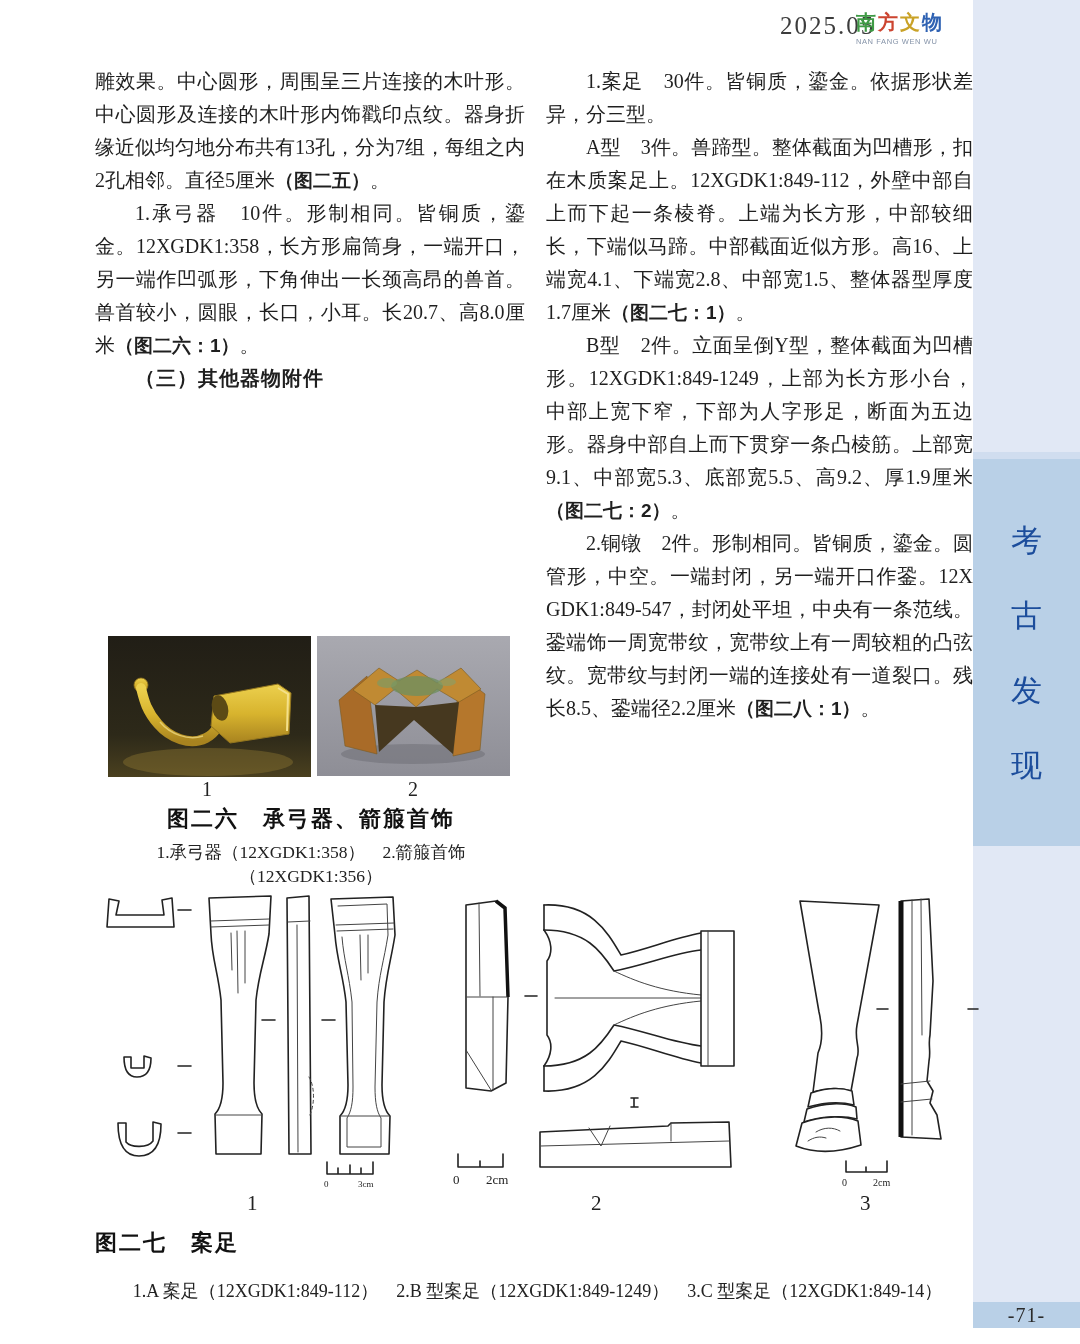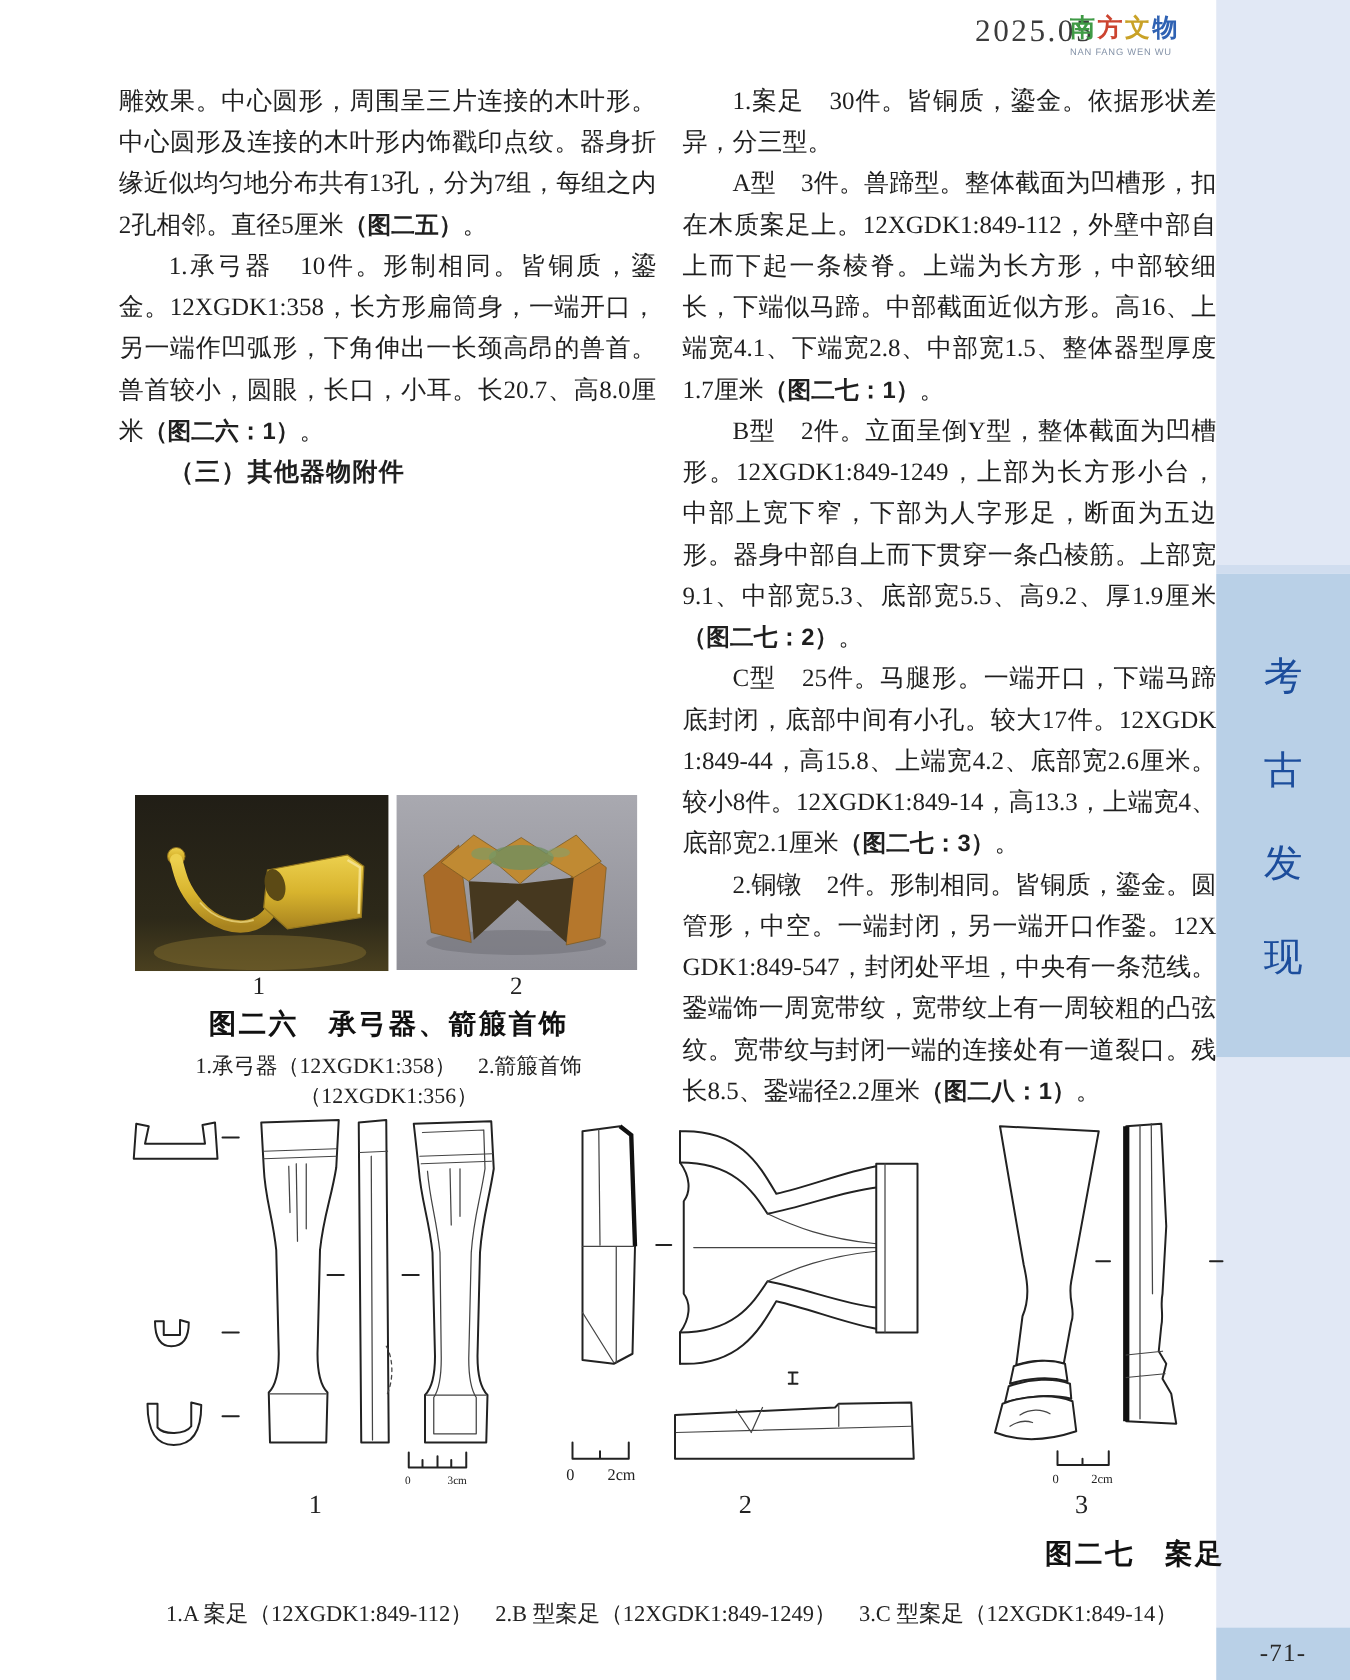--- a/index.html
+++ b/index.html
@@ -6,21 +6,21 @@
   .page{position:relative;width:1080px;height:1344px;background:#ffffff;overflow:hidden;
         font-family:"Liberation Serif","DejaVu Serif",serif;color:#1f1f1f;}
 
   
   .sb-top{position:absolute;right:0;top:0;width:107px;height:452px;background:#e1e8f5;}
   .sb-sep{position:absolute;right:0;top:452px;width:107px;height:7px;background:#d0ddef;}
   .sb-mid{position:absolute;right:0;top:459px;width:107px;height:387px;background:#b9d0e7;
           display:flex;flex-direction:column;align-items:center;justify-content:center;gap:44px;}
   .sb-low{position:absolute;right:0;top:846px;width:107px;height:456px;background:#e1e8f5;}
   .vchar{font-size:31px;line-height:31px;color:#1c4d9c;font-weight:500;}
-  .pagenum-band{position:absolute;right:0;top:1302px;width:107px;height:42px;background:#b9d0e7;
+  .pagenum-band{position:absolute;right:0;top:1302px;width:107px;height:26px;background:#b9d0e7;
           display:flex;align-items:center;justify-content:center;font-size:20px;color:#2a2a2a;letter-spacing:1px;}
 
   
   .issue{position:absolute;left:780px;top:12px;font-size:25px;letter-spacing:2px;color:#3c3c3c;}
   .logo{position:absolute;left:856px;top:9px;width:124px;text-align:left;}
   .logo-chars span{font-size:20px;font-weight:700;letter-spacing:2px;font-family:"Liberation Serif","DejaVu Serif",serif;}
   .logo-sub{font-size:7.5px;color:#8593a8;letter-spacing:0.6px;margin-top:1px;font-family:"Liberation Sans","DejaVu Sans",sans-serif;}
 
   
   .col{position:absolute;top:65px;width:430px;font-size:20px;line-height:33px;
@@ -40,21 +40,21 @@
   .photo2{left:222px;width:193px;height:140px;}
   .photo-label{position:absolute;top:142px;width:20px;text-align:center;font-size:20px;color:#222;}
   .pl1{left:102px;} .pl2{left:308px;}
   .fig-caption{position:absolute;top:168px;width:100%;text-align:center;
        font-family:"Liberation Sans","DejaVu Sans",sans-serif;font-weight:700;font-size:22px;letter-spacing:2px;color:#111;}
   .fig-subcaption{position:absolute;top:204px;width:100%;text-align:center;font-size:17.5px;color:#222;}
 
   
   .fig27{position:absolute;left:95px;top:885px;width:885px;}
   .fig27 svg{position:absolute;left:5px;top:0;}
-  .fig27-caption{position:absolute;top:343px;width:100%;text-align:right;
+  .fig27-caption{position:absolute;top:343px;width:100%;text-align:left;
        font-family:"Liberation Sans","DejaVu Sans",sans-serif;font-weight:700;font-size:22px;letter-spacing:2px;color:#111;}
   .fig27-subcaption{position:absolute;top:394px;width:100%;text-align:center;font-size:18px;color:#222;}
 
   .ln{stroke:#222;fill:none;stroke-width:1.6;stroke-linejoin:round;stroke-linecap:round;}
   .thin{stroke:#444;stroke-width:1;}
   .wht{fill:#ffffff;}
   .svgtxt{font-family:"Liberation Serif","DejaVu Serif",serif;fill:#222;}
 </style>
 </head>
 <body>
@@ -82,21 +82,20 @@
 
   <div class="col col-left">
       <div class="para noindent"><span class="seg">雕效果。中心圆形，周围呈三片连接的木叶形。中心圆形及连接的木叶形内饰戳印点纹。器身折缘近似均匀地分布共有13孔，分为7组，每组之内2孔相邻。直径5厘米</span><span class="figref">（图二五）</span><span class="seg">。</span></div>
       <div class="para"><span class="seg">1.承弓器　10件。形制相同。皆铜质，鎏金。12XGDK1:358，长方形扁筒身，一端开口，另一端作凹弧形，下角伸出一长颈高昂的兽首。兽首较小，圆眼，长口，小耳。长20.7、高8.0厘米</span><span class="figref">（图二六：1）</span><span class="seg">。</span></div>
       <div class="heading">（三）其他器物附件</div>
     </div>
   <div class="col col-right">
       <div class="para"><span class="seg">1.案足　30件。皆铜质，鎏金。依据形状差异，分三型。</span></div>
       <div class="para"><span class="seg">A型　3件。兽蹄型。整体截面为凹槽形，扣在木质案足上。12XGDK1:849-112，外壁中部自上而下起一条棱脊。上端为长方形，中部较细长，下端似马蹄。中部截面近似方形。高16、上端宽4.1、下端宽2.8、中部宽1.5、整体器型厚度1.7厘米</span><span class="figref">（图二七：1）</span><span class="seg">。</span></div>
       <div class="para"><span class="seg">B型　2件。立面呈倒Y型，整体截面为凹槽形。12XGDK1:849-1249，上部为长方形小台，中部上宽下窄，下部为人字形足，断面为五边形。器身中部自上而下贯穿一条凸棱筋。上部宽9.1、中部宽5.3、底部宽5.5、高9.2、厚1.9厘米</span><span class="figref">（图二七：2）</span><span class="seg">。</span></div>
-      <div class="para"><span class="seg">C型　25件。马腿形。一端开口，下端马蹄底封闭，底部中间有小孔。较大17件。12XGDK1:849-44，高15.8、上端宽4.2、底部宽2.6厘米。较小8件。12XGDK1:849-14，高13.3，上端宽4、底部宽2.1厘米</span><span class="figref">（图二七：3）</span><span class="seg">。</span></div>
       <div class="para"><span class="seg">2.铜镦　2件。形制相同。皆铜质，鎏金。圆管形，中空。一端封闭，另一端开口作銎。12XGDK1:849-547，封闭处平坦，中央有一条范线。銎端饰一周宽带纹，宽带纹上有一周较粗的凸弦纹。宽带纹与封闭一端的连接处有一道裂口。残长8.5、銎端径2.2厘米</span><span class="figref">（图二八：1）</span><span class="seg">。</span></div>
     </div>
 
   <div class="fig26">
     <div class="photo photo1">
       <svg width="203" height="141" viewBox="0 0 203 141">
         <defs>
           <linearGradient id="bg1" x1="0" y1="0" x2="0" y2="1">
             <stop offset="0" stop-color="#211e16"></stop>
               <stop offset="0.7" stop-color="#2d2919"></stop>

